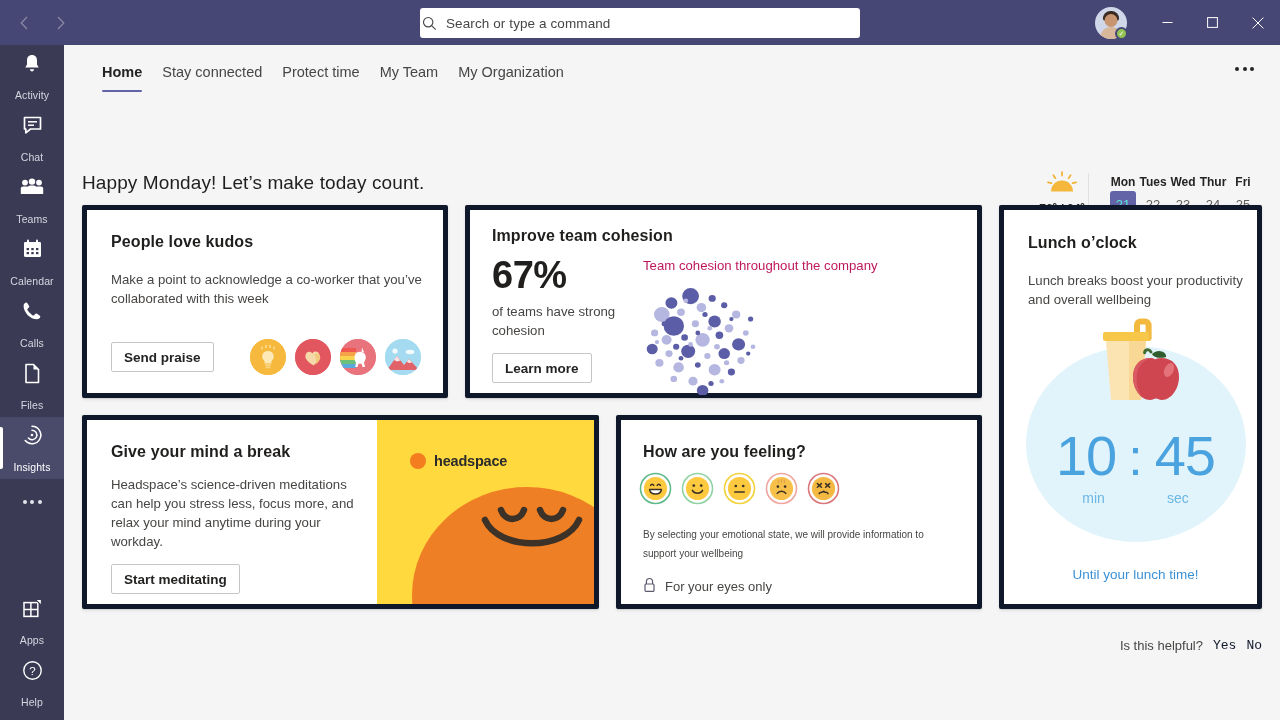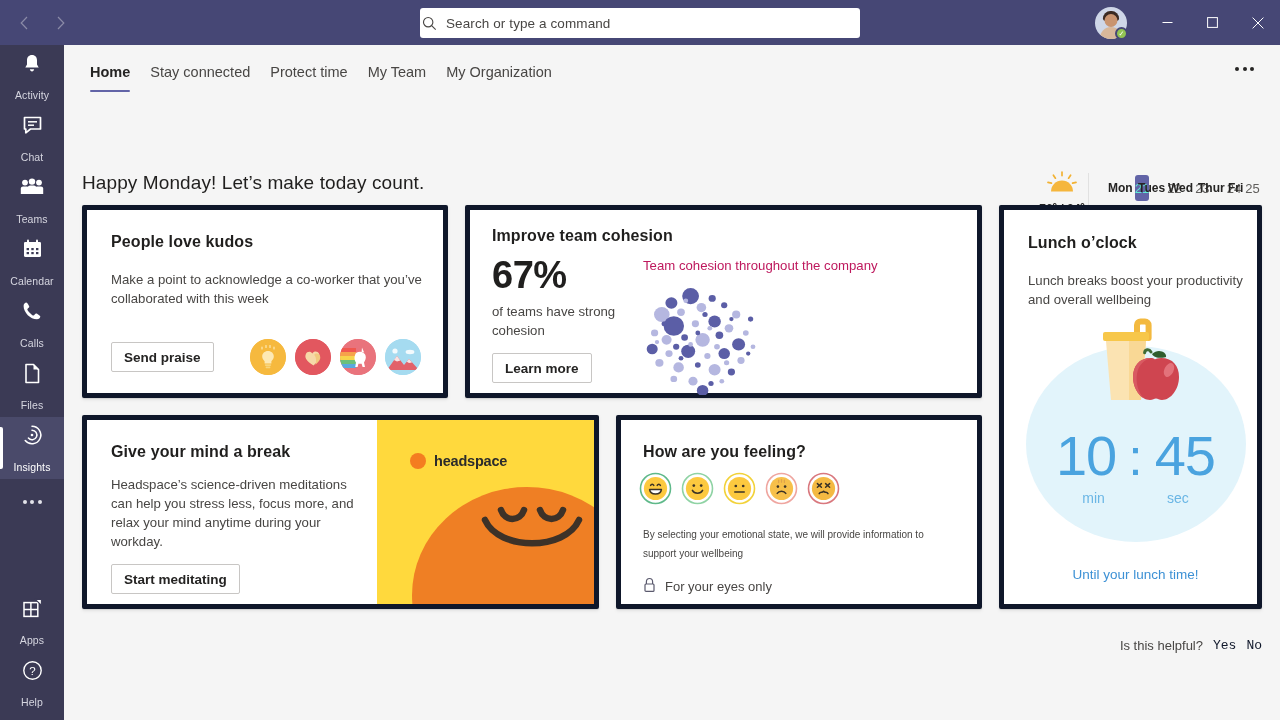--- a/index.html
+++ b/index.html
@@ -91,21 +91,21 @@
   #rail-bottom { position: absolute; bottom: 6px; left: 0; width: 64px; }
 
   
   #main {
     position: absolute; left: 64px; top: 45px; width: 1216px; height: 675px;
     background: #f5f5f5;
   }
   #tabbar {
     position: absolute; top: 0; left: 0; width: 1216px; height: 54px;
     background: #f5f5f5;
-    display: flex; align-items: flex-start; padding-left: 16px;
+    display: flex; align-items: flex-start; padding-left: 28px;
   }
   .tab {
     position: relative; height: 44px; display: flex; align-items: center;
     padding: 0 10px; font-size: 14.5px; color: #484644; cursor: pointer;
     margin-top: 5px;
   }
   .tab.active { color: #252423; font-weight: bold; }
   .tab.active::after {
     content:''; position: absolute; left: 10px; right: 10px; bottom: 2px;
     height: 2.5px; background: #6264a7; border-radius: 2px;
@@ -134,21 +134,21 @@
   }
   #weather .w-temp { font-size: 12px; color: #252423; margin-top: 3px; font-weight: bold; }
   #weather .w-desc { font-size: 12px; color: #484644; margin-top: 1px; }
   #weather-divider {
     position: absolute; left: 1024px; top: 74px; width: 1px; height: 56px; background: #e1e1e1;
   }
   #daystrip {
     position: absolute; left: 1044px; top: 76px;
     display: flex; gap: 0px;
   }
-  .day-col { width: 30px; display: flex; align-items: center; gap: 2px; }
+  .day-col { width: 30px; display: flex; flex-direction: column; align-items: center; gap: 2px; }
   .day-col .d-name { font-size: 12px; color: #252423; font-weight: bold; }
   .day-col .d-num {
     width: 26px; height: 26px; display:flex; align-items:center; justify-content:center;
     font-size: 13px; color: #605e5c; border-radius: 3px; cursor: pointer;
   }
   .day-col.today .d-num { background: #6264a7; color: #5eead4; }
 
   
   .card {
     position: absolute; background: #ffffff;

